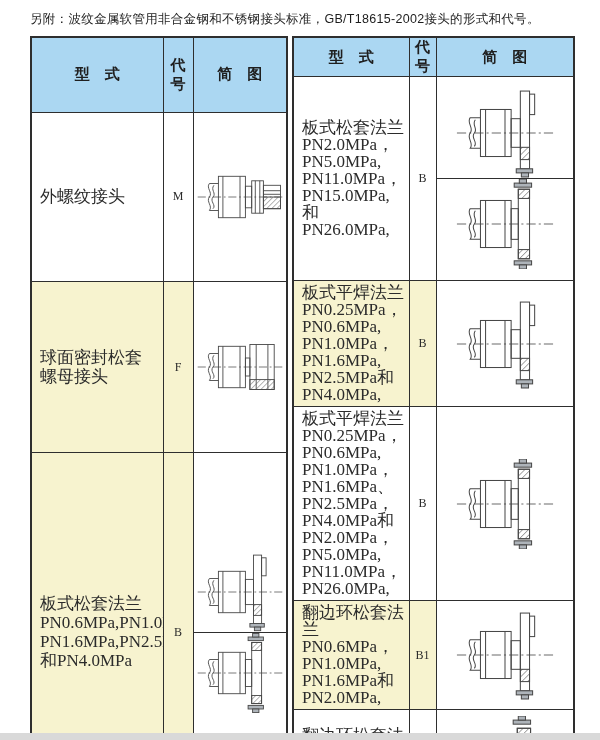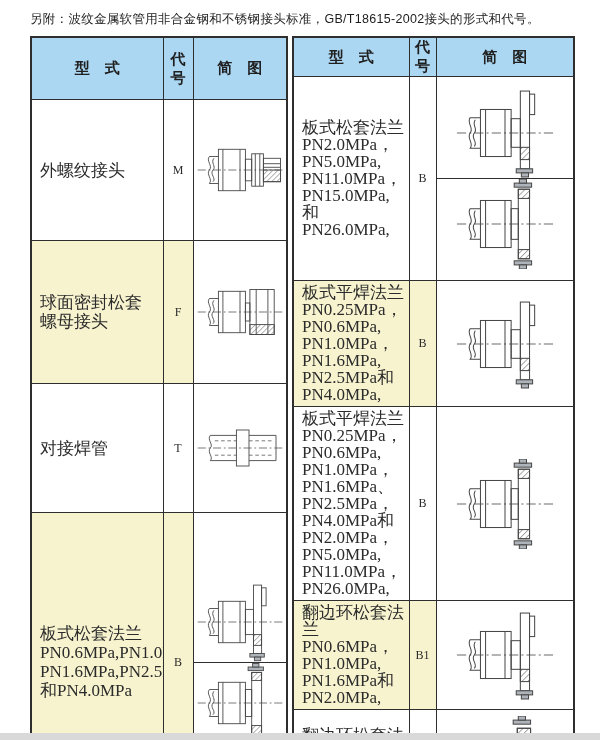--- a/index.html
+++ b/index.html
@@ -93,38 +93,20 @@
                   <path d="M26 29 H16 C12 34 20 39 16 44 C12 49 20 54 16 59 H26"></path>
                   <path d="M21 31 C17 36 24 40 20 44 C16 49 24 53 20 57"></path>
                   <rect x="26" y="21" width="30" height="46"></rect>
                   <line x1="31" y1="21" x2="31" y2="67"></line>
                   <line x1="50" y1="21" x2="50" y2="67"></line>
                   <rect x="56" y="34" width="5" height="20"></rect>
                   <rect x="61" y="19" width="27" height="50"></rect>
                   <line x1="68" y1="19" x2="68" y2="69"></line>
                   <line x1="81" y1="19" x2="81" y2="69"></line>
                   <rect x="61" y="58" width="27" height="11" style="fill:url(#hatch);stroke:#474747"></rect>
-                </svg>
-              </div>
-            </td>
-      </tr>
-      <tr style="height:78px">
-        <td class="type">对接焊管</td>
-        <td class="code">T</td>
-        <td class="diag-cell">
-              <div class="diag">
-                <svg class="diag-svg" viewBox="0 0 100 88" preserveAspectRatio="xMidYMid meet">
-                  <line class="cl" x1="3" y1="44" x2="97" y2="44"></line>
-                  <path d="M46 30 H17 C13 35 21 40 17 44 C13 49 21 54 17 58 H46"></path>
-                  <rect x="46" y="24" width="14" height="40"></rect>
-                  <path d="M60 30 H90 V58 H60"></path>
-                  <line class="dash" x1="22" y1="36" x2="46" y2="36"></line>
-                  <line class="dash" x1="22" y1="52" x2="46" y2="52"></line>
-                  <line class="dash" x1="60" y1="36" x2="88" y2="36"></line>
-                  <line class="dash" x1="60" y1="52" x2="88" y2="52"></line>
                 </svg>
               </div>
             </td>
       </tr>
       <tr style="height:189px" class="hl">
         <td class="type">板式松套法兰
 PN0.6MPa,PN1.0MPa,
 PN1.6MPa,PN2.5MPa,
 和PN4.0MPa</td>
         <td class="code">B</td>

